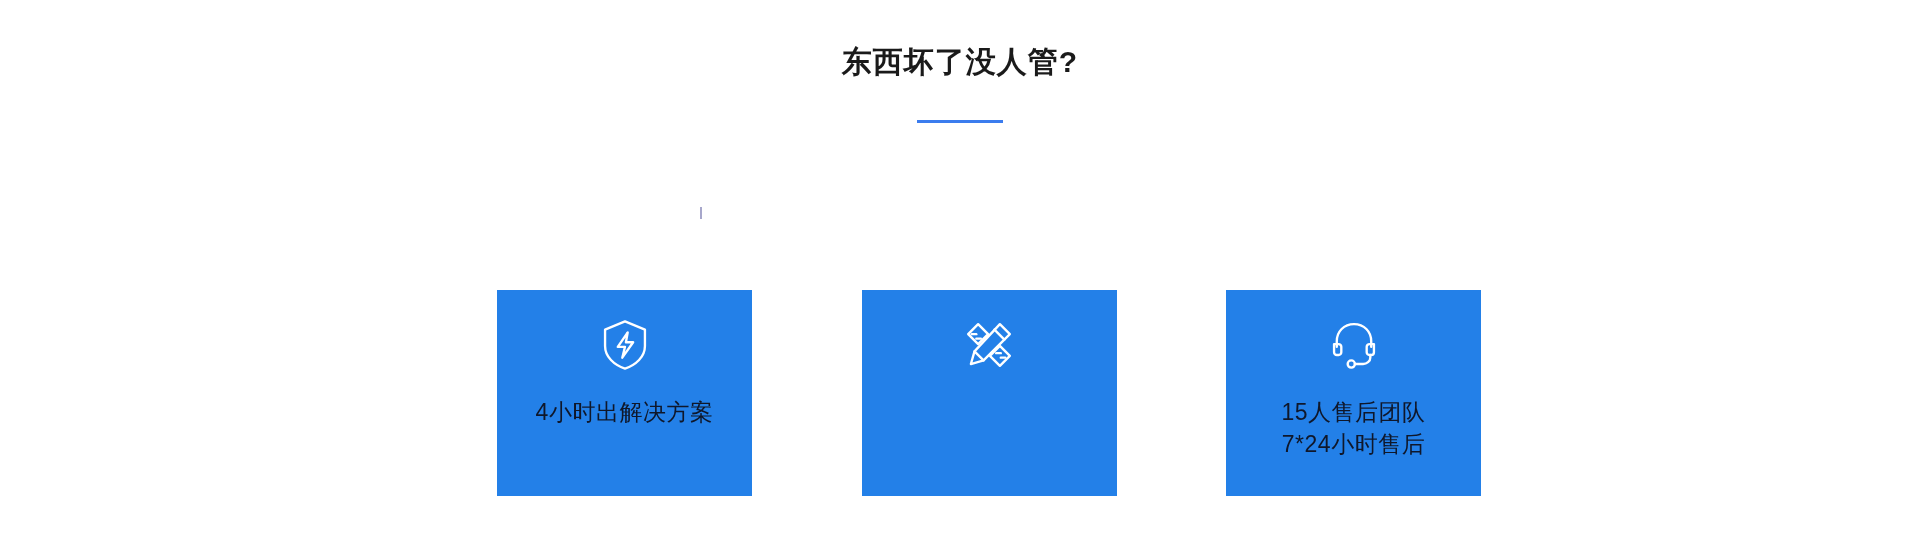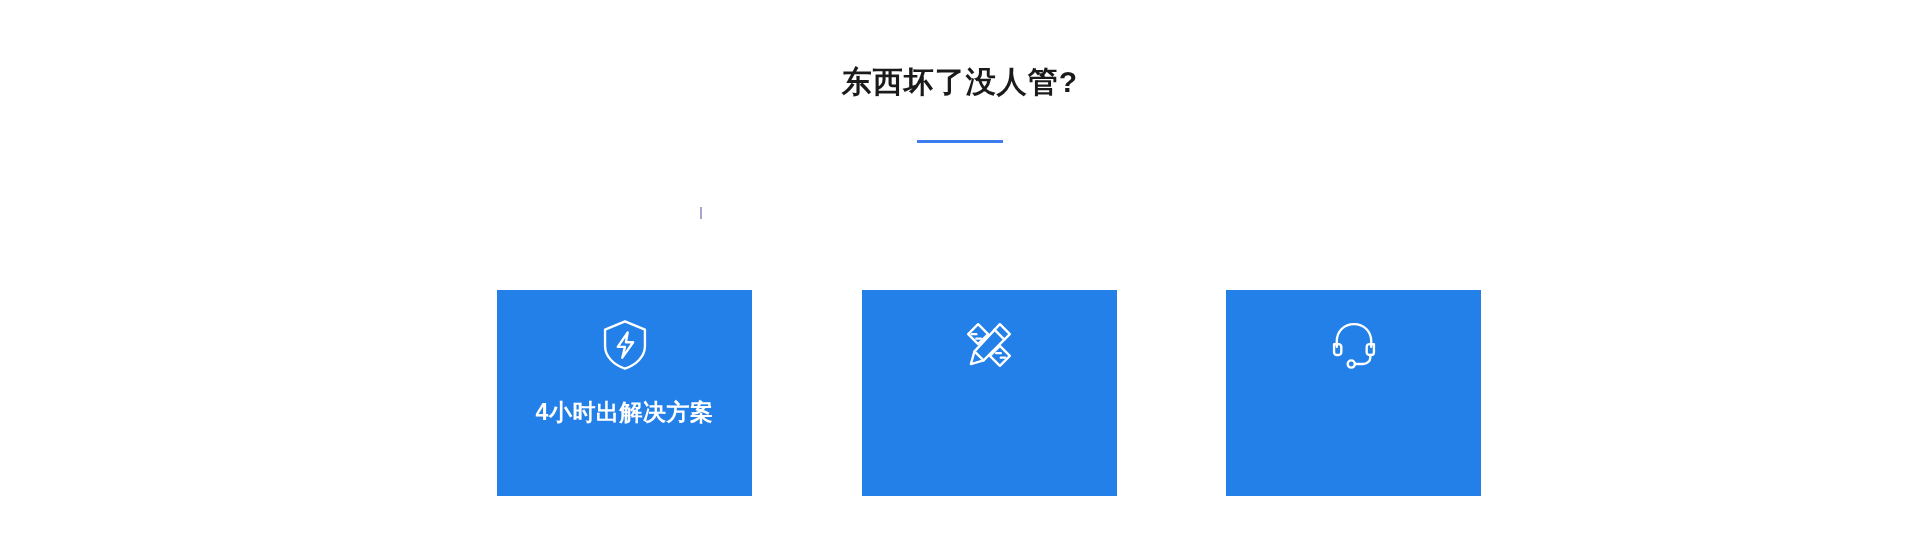--- a/index.html
+++ b/index.html
@@ -26,21 +26,21 @@
   
   .section-head {
     position: absolute;
     top: 0;
     left: 0;
     width: 1920px;
     text-align: center;
   }
 
   .section-title {
-    margin-top: 62px;
+    margin-top: 42px;
     font-size: 30px;
     line-height: 40px;
     font-weight: bold;
     color: #1a1a1a;
     letter-spacing: 1px;
     white-space: nowrap;
   }
 
   .title-rule {
     width: 86px;
@@ -89,22 +89,22 @@
 
   .card-icon svg {
     display: block;
     width: 58px;
     height: 58px;
   }
 
   .card-text {
     margin-top: 22px;
     text-align: center;
-    color: #ffffff;
-    font-weight: bold;
+    color: #0f172a;
+    font-weight: normal;
     font-size: 23px;
     line-height: 32px;
     letter-spacing: 0.5px;
     white-space: nowrap;
   }
 
   .card-line { display: block; }
 </style>
 </head>
 <body>
@@ -157,16 +157,20 @@
         <svg viewBox="0 0 64 64" fill="none" xmlns="http://www.w3.org/2000/svg">
           <g stroke="#ffffff" stroke-width="2.6" stroke-linejoin="round" stroke-linecap="round" fill="none">
             <path d="M13 34 V28 C13 17 21 9 32 9 C43 9 51 17 51 28 V34"></path>
             <path d="M10 31 H15 C16.6 31 18 32.4 18 34 V40 C18 41.6 16.6 43 15 43 H13 C11.3 43 10 41.6 10 40 Z"></path>
             <path d="M54 31 H49 C47.4 31 46 32.4 46 34 V40 C46 41.6 47.4 43 49 43 H51 C52.7 43 54 41.6 54 40 Z"></path>
             <path d="M50 43 V46 C50 50 46 53 42 53 L33 53"></path>
             <circle cx="29" cy="53" r="4"></circle>
           </g>
         </svg>
       </span>
+      <div class="card-text">
+        <span class="card-line">15人售后团队</span>
+        <span class="card-line">7*24小时售后</span>
+      </div>
     </div>
 
   </div>
 </div>
 
 </body></html>

